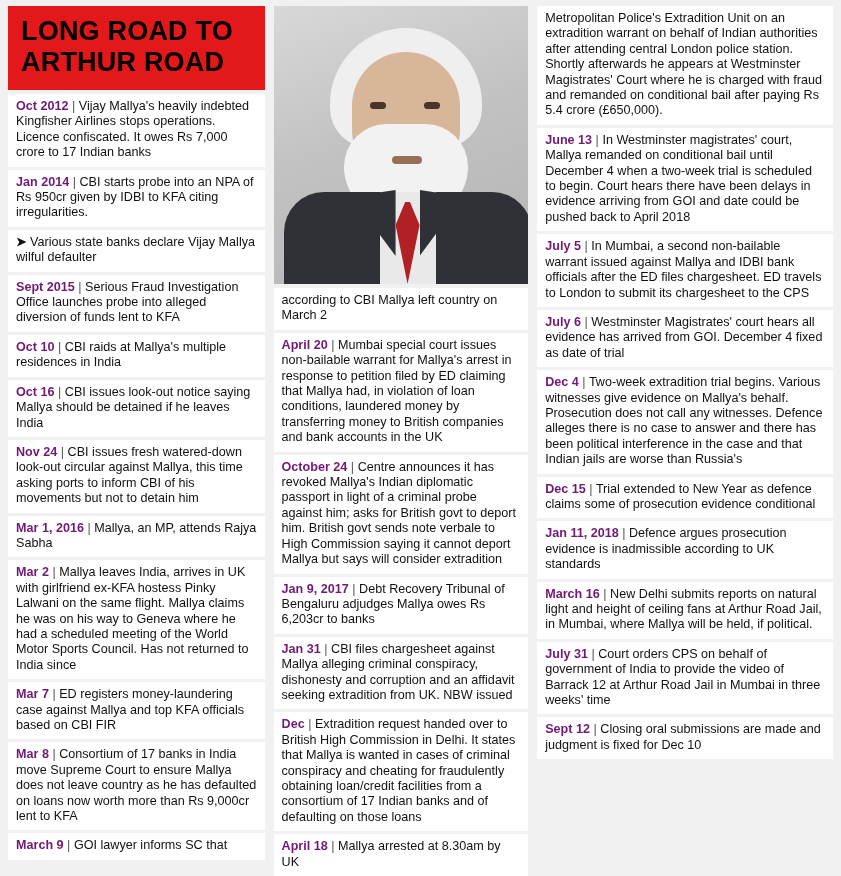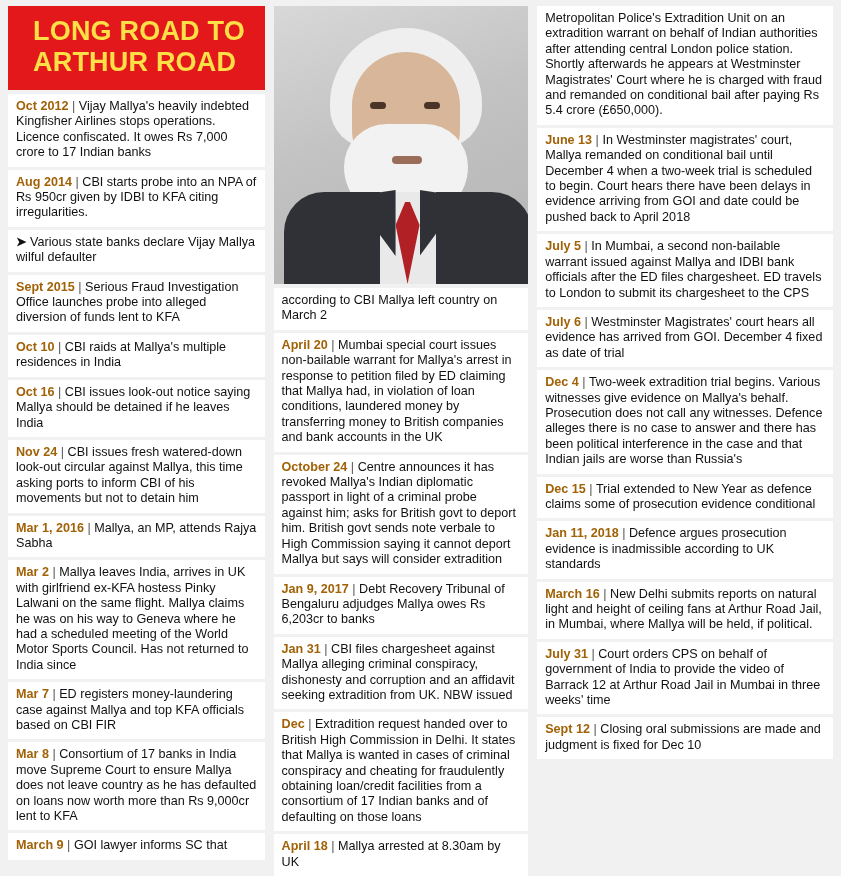--- a/index.html
+++ b/index.html
@@ -28,22 +28,22 @@
     width: 268px;
     position: relative;
   }
   .col.col1 { width: 268px; }
   .col.col2 { width: 266px; }
   .col.col3 { width: 309px; }
 
   
   .title-block {
     background: #e2181a;
-    color: #fde047;
-    padding: 10px 12px 12px 25px;
+    color: #000000;
+    padding: 10px 12px 12px 13px;
     margin-bottom: 4px;
   }
   .title-block .line {
     font-family: "Liberation Sans", sans-serif;
     font-weight: bold;
     font-size: 27px;
     line-height: 31px;
     letter-spacing: 0.2px;
     text-transform: uppercase;
   }
@@ -131,21 +131,21 @@
   .entries { }
   .entry {
     background: #ffffff;
     padding: 5px 8px 6px 8px;
     margin-bottom: 3px;
     font-size: 12.6px;
     line-height: 15.4px;
     color: #111;
   }
   .entry .date {
-    color: #a16207;
+    color: #701a75;
     font-weight: bold;
   }
   .entry .sep { color: #555; }
   .arrow {
     color: #111;
     font-weight: bold;
   }
 
   
   .entry.cont { }
@@ -156,21 +156,21 @@
 <div class="page">
   <div class="cols">
 
     <div class="col col1">
       <div class="title-block">
         <div class="line">LONG ROAD TO</div>
         <div class="line">ARTHUR ROAD</div>
       </div>
       <div class="entries">
           <div class="entry"><span class="date">Oct 2012</span> <span class="sep">|</span> <span>Vijay Mallya's heavily indebted Kingfisher Airlines stops operations. Licence confiscated. It owes Rs 7,000 crore to 17 Indian banks</span></div>
-          <div class="entry"><span class="date">Aug 2014</span> <span class="sep">|</span> <span>CBI starts probe into an NPA of Rs 950cr given by IDBI to KFA citing irregularities.</span></div>
+          <div class="entry"><span class="date">Jan 2014</span> <span class="sep">|</span> <span>CBI starts probe into an NPA of Rs 950cr given by IDBI to KFA citing irregularities.</span></div>
           <div class="entry bullet"><span class="arrow">➤</span> <span>Various state banks declare Vijay Mallya wilful defaulter</span></div>
           <div class="entry"><span class="date">Sept 2015</span> <span class="sep">|</span> <span>Serious Fraud Investigation Office launches probe into alleged diversion of funds lent to KFA</span></div>
           <div class="entry"><span class="date">Oct 10</span> <span class="sep">|</span> <span>CBI raids at Mallya's multiple residences in India</span></div>
           <div class="entry"><span class="date">Oct 16</span> <span class="sep">|</span> <span>CBI issues look-out notice saying Mallya should be detained if he leaves India</span></div>
           <div class="entry"><span class="date">Nov 24</span> <span class="sep">|</span> <span>CBI issues fresh watered-down look-out circular against Mallya, this time asking ports to inform CBI of his movements but not to detain him</span></div>
           <div class="entry"><span class="date">Mar 1, 2016</span> <span class="sep">|</span> <span>Mallya, an MP, attends Rajya Sabha</span></div>
           <div class="entry"><span class="date">Mar 2</span> <span class="sep">|</span> <span>Mallya leaves India, arrives in UK with girlfriend ex-KFA hostess Pinky Lalwani on the same flight. Mallya claims he was on his way to Geneva where he had a scheduled meeting of the World Motor Sports Council. Has not returned to India since</span></div>
           <div class="entry"><span class="date">Mar 7</span> <span class="sep">|</span> <span>ED registers money-laundering case against Mallya and top KFA officials based on CBI FIR</span></div>
           <div class="entry"><span class="date">Mar 8</span> <span class="sep">|</span> <span>Consortium of 17 banks in India move Supreme Court to ensure Mallya does not leave country as he has defaulted on loans now worth more than Rs 9,000cr lent to KFA</span></div>
           <div class="entry"><span class="date">March 9</span> <span class="sep">|</span> <span>GOI lawyer informs SC that</span></div>

